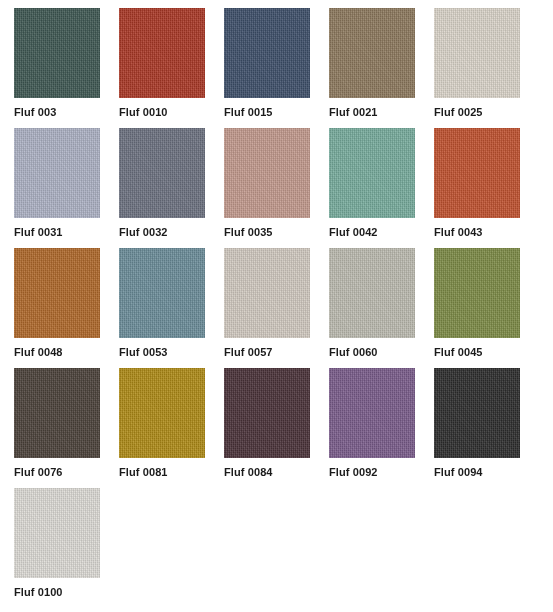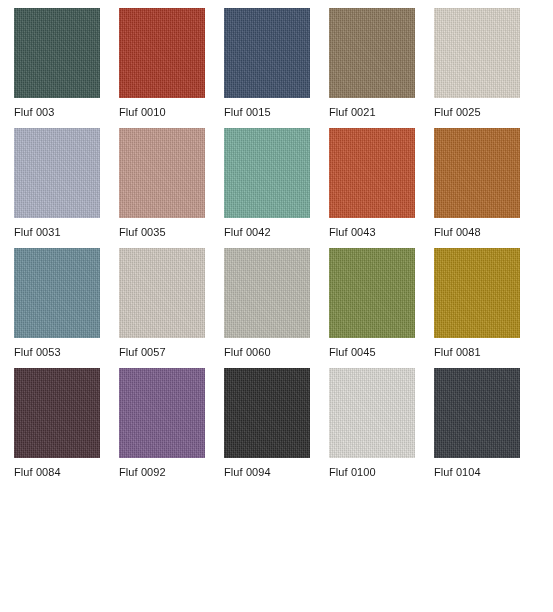--- a/index.html
+++ b/index.html
@@ -74,21 +74,21 @@
         rgba(0,0,0,0.03) 3px);
     opacity: 0.8;
     pointer-events: none;
   }
 
   .swatch-label {
     position: absolute;
     left: 0;
     top: 97px;
     font-size: 11px;
-    font-weight: normal;
+    font-weight: bold;
     color: #1b1b1b;
     letter-spacing: 0.1px;
     white-space: nowrap;
     line-height: 14px;
   }
 </style>
 </head>
 <body>
 
 <div id="swatch-grid">
@@ -110,20 +110,24 @@
     </div>
     <div class="swatch-cell">
       <div class="swatch-chip" style="background-color: rgb(220, 214, 203);"></div>
       <div class="swatch-label">Fluf 0025</div>
     </div>
     <div class="swatch-cell">
       <div class="swatch-chip" style="background-color: rgb(174, 179, 198);"></div>
       <div class="swatch-label">Fluf 0031</div>
     </div>
     <div class="swatch-cell">
+      <div class="swatch-chip" style="background-color: rgb(109, 114, 129);"></div>
+      <div class="swatch-label">Fluf 0032</div>
+    </div>
+    <div class="swatch-cell">
       <div class="swatch-chip" style="background-color: rgb(196, 155, 142);"></div>
       <div class="swatch-label">Fluf 0035</div>
     </div>
     <div class="swatch-cell">
       <div class="swatch-chip" style="background-color: rgb(120, 173, 158);"></div>
       <div class="swatch-label">Fluf 0042</div>
     </div>
     <div class="swatch-cell">
       <div class="swatch-chip" style="background-color: rgb(194, 82, 47);"></div>
       <div class="swatch-label">Fluf 0043</div>
@@ -142,37 +146,37 @@
     </div>
     <div class="swatch-cell">
       <div class="swatch-chip" style="background-color: rgb(189, 188, 178);"></div>
       <div class="swatch-label">Fluf 0060</div>
     </div>
     <div class="swatch-cell">
       <div class="swatch-chip" style="background-color: rgb(125, 140, 70);"></div>
       <div class="swatch-label">Fluf 0045</div>
     </div>
     <div class="swatch-cell">
+      <div class="swatch-chip" style="background-color: rgb(75, 66, 58);"></div>
+      <div class="swatch-label">Fluf 0076</div>
+    </div>
+    <div class="swatch-cell">
       <div class="swatch-chip" style="background-color: rgb(176, 140, 22);"></div>
       <div class="swatch-label">Fluf 0081</div>
     </div>
     <div class="swatch-cell">
       <div class="swatch-chip" style="background-color: rgb(74, 50, 57);"></div>
       <div class="swatch-label">Fluf 0084</div>
     </div>
     <div class="swatch-cell">
       <div class="swatch-chip" style="background-color: rgb(123, 93, 140);"></div>
       <div class="swatch-label">Fluf 0092</div>
     </div>
     <div class="swatch-cell">
       <div class="swatch-chip" style="background-color: rgb(45, 45, 45);"></div>
       <div class="swatch-label">Fluf 0094</div>
     </div>
     <div class="swatch-cell">
       <div class="swatch-chip" style="background-color: rgb(222, 220, 215);"></div>
       <div class="swatch-label">Fluf 0100</div>
     </div>
-    <div class="swatch-cell">
-      <div class="swatch-chip" style="background-color: rgb(55, 59, 66);"></div>
-      <div class="swatch-label">Fluf 0104</div>
-    </div>
     <div class="swatch-cell is-empty"></div>
   </div>
 
 </body></html>

